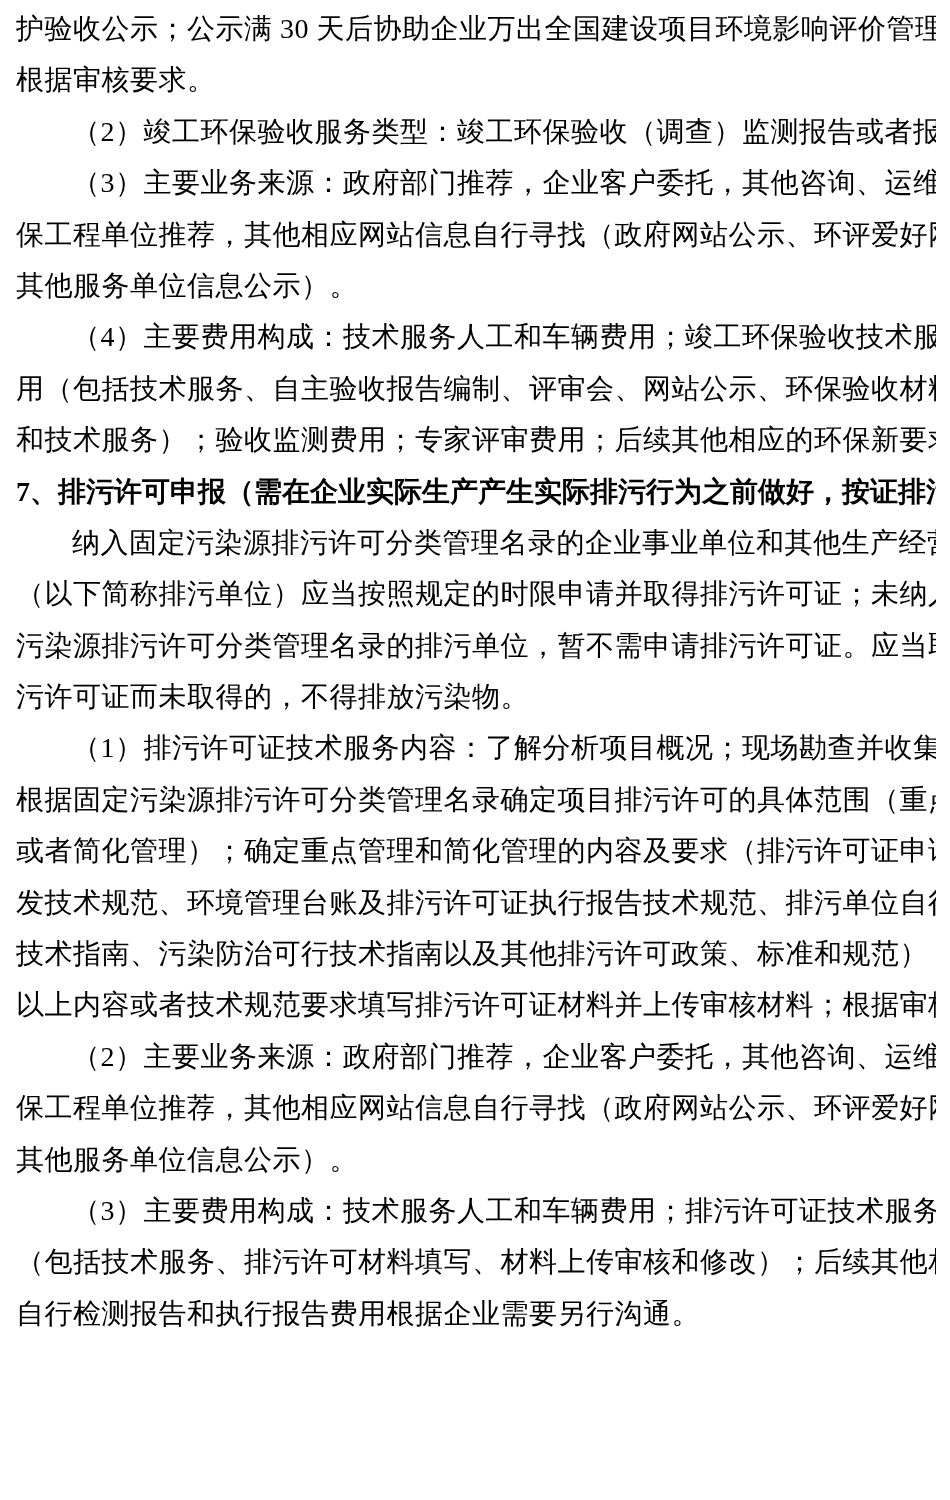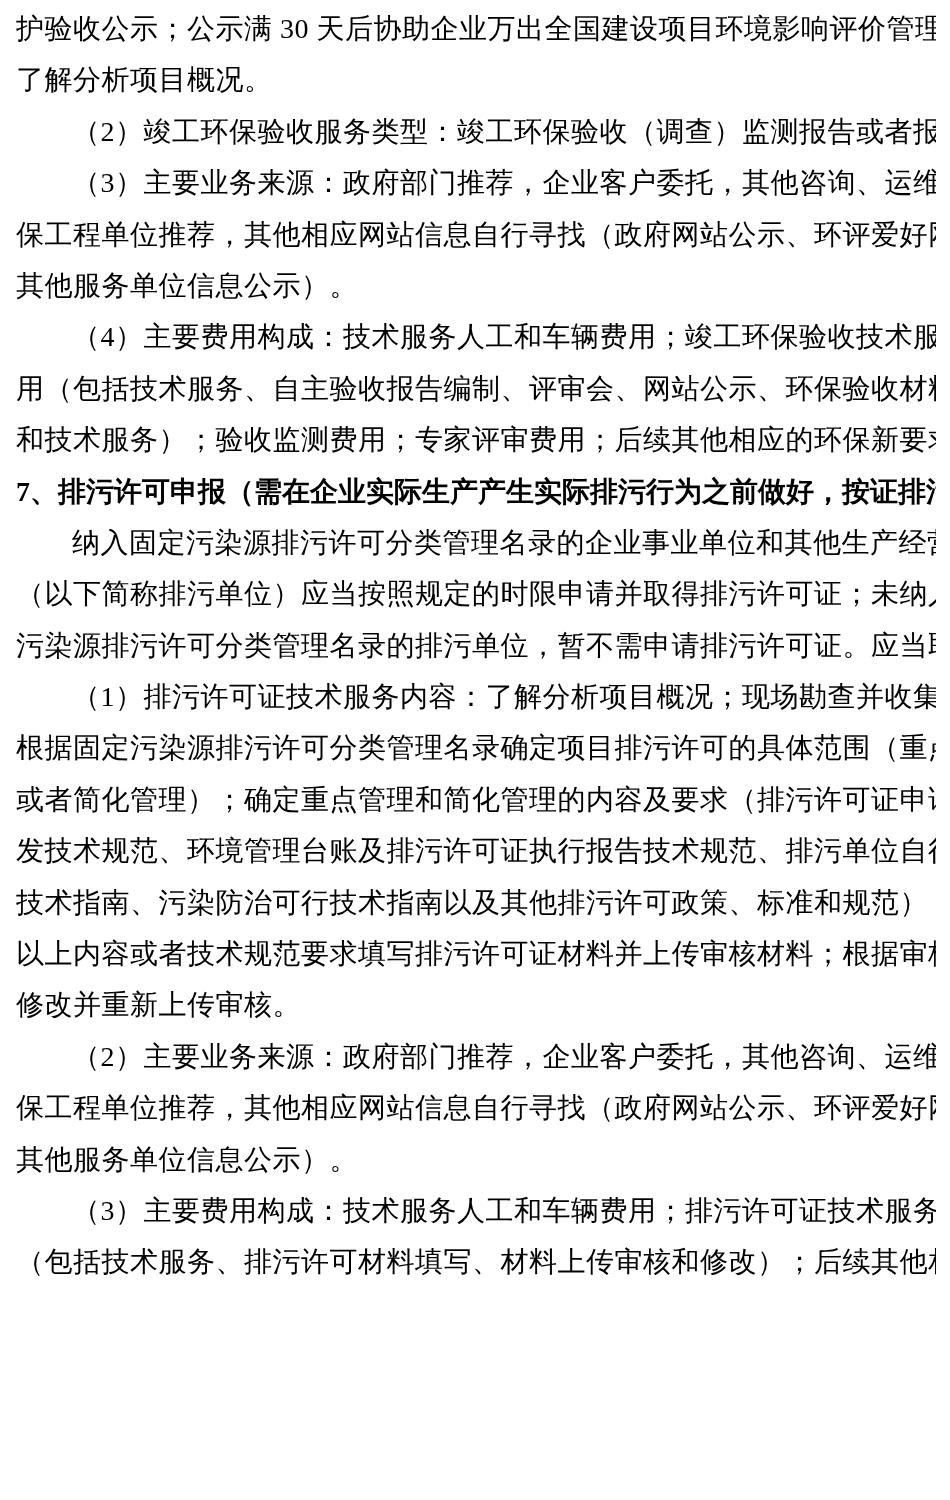--- a/index.html
+++ b/index.html
@@ -44,38 +44,39 @@
     font-weight: 700;
     letter-spacing: 0;
   }
 </style>
 </head>
 <body>
 
 <div class="page">
   <div class="doc-body" id="doc-body">
       <div class="line justify">护验收公示；公示满 30 天后协助企业万出全国建设项目环境影响评价管理信息</div>
-      <div class="line">了解分析项目概况。</div>
+      <div class="line">根据审核要求。</div>
       <div class="line indent justify">（2）竣工环保验收服务类型：竣工环保验收（调查）监测报告或者报告表。</div>
       <div class="line indent justify">（3）主要业务来源：政府部门推荐，企业客户委托，其他咨询、运维和环</div>
       <div class="line justify">保工程单位推荐，其他相应网站信息自行寻找（政府网站公示、环评爱好网公示、</div>
       <div class="line">其他服务单位信息公示）。</div>
       <div class="line indent justify">（4）主要费用构成：技术服务人工和车辆费用；竣工环保验收技术服务费</div>
       <div class="line justify">用（包括技术服务、自主验收报告编制、评审会、网站公示、环保验收材料编制</div>
       <div class="line justify">和技术服务）；验收监测费用；专家评审费用；后续其他相应的环保新要求整改</div>
       <div class="line heading justify">7、排污许可申报（需在企业实际生产产生实际排污行为之前做好，按证排污）</div>
       <div class="line indent justify">纳入固定污染源排污许可分类管理名录的企业事业单位和其他生产经营者</div>
       <div class="line justify">（以下简称排污单位）应当按照规定的时限申请并取得排污许可证；未纳入固定</div>
       <div class="line justify">污染源排污许可分类管理名录的排污单位，暂不需申请排污许可证。应当取得排</div>
+      <div class="line">污许可证而未取得的，不得排放污染物。</div>
       <div class="line indent justify">（1）排污许可证技术服务内容：了解分析项目概况；现场勘查并收集资料；</div>
       <div class="line justify">根据固定污染源排污许可分类管理名录确定项目排污许可的具体范围（重点管理</div>
       <div class="line justify">或者简化管理）；确定重点管理和简化管理的内容及要求（排污许可证申请与核</div>
       <div class="line justify">发技术规范、环境管理台账及排污许可证执行报告技术规范、排污单位自行监测</div>
       <div class="line justify">技术指南、污染防治可行技术指南以及其他排污许可政策、标准和规范）；根据</div>
       <div class="line justify">以上内容或者技术规范要求填写排污许可证材料并上传审核材料；根据审核要求</div>
-      <div class="line">修改并重新上传审核。</div>
       <div class="line indent justify">（2）主要业务来源：政府部门推荐，企业客户委托，其他咨询、运维和环</div>
       <div class="line justify">保工程单位推荐，其他相应网站信息自行寻找（政府网站公示、环评爱好网公示、</div>
       <div class="line">其他服务单位信息公示）。</div>
       <div class="line indent justify">（3）主要费用构成：技术服务人工和车辆费用；排污许可证技术服务费用</div>
       <div class="line justify">（包括技术服务、排污许可材料填写、材料上传审核和修改）；后续其他相应的</div>
+      <div class="line">自行检测报告和执行报告费用根据企业需要另行沟通。</div>
     </div>
 </div>
 
 </body></html>

